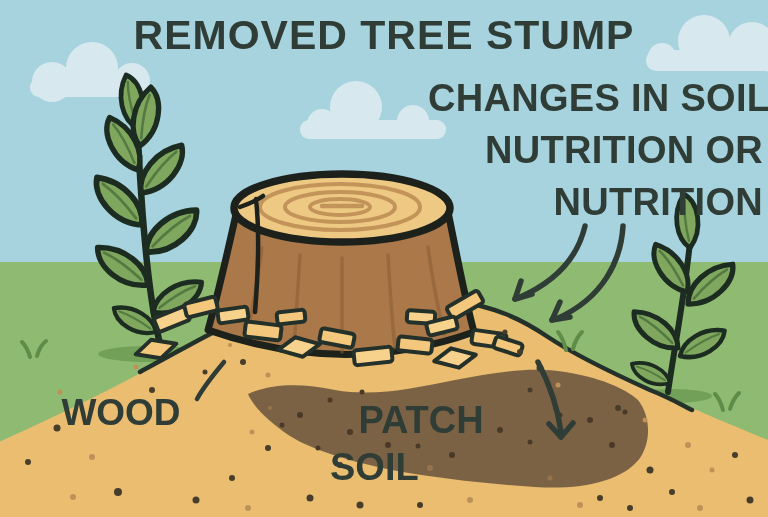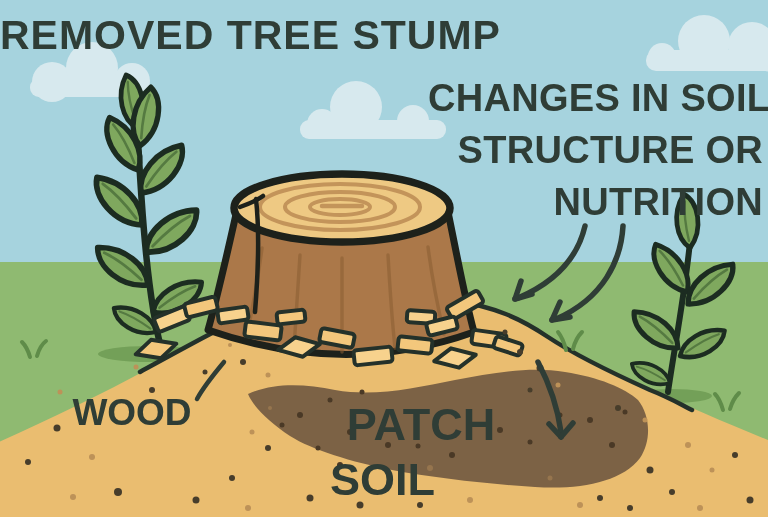--- a/index.html
+++ b/index.html
@@ -7,34 +7,34 @@
     position:relative;width:768px;height:517px;overflow:hidden;
     font-family:"Liberation Sans",sans-serif;
     background:var(--sky,#a6d3de);
   }
   .canvas svg{position:absolute;left:0;top:0;}
   .label{
     position:absolute;font-weight:bold;color:var(--ink,#2f3d36);
     white-space:nowrap;
   }
   .title{
-    top:12px;left:0;right:0;
+    top:12px;left:0;right:0;text-align:center;
     font-size:41px;letter-spacing:1px;
   }
   .changes{
     top:72px;left:428px;width:335px;text-align:right;
     font-size:38px;line-height:1.37;letter-spacing:.3px;
   }
   .wood{
-    top:393px;left:43px;width:178px;text-align:center;
+    top:393px;left:32px;width:178px;text-align:center;
     font-size:37px;line-height:1.1;
   }
   .patch{
     top:397px;left:330px;width:182px;
-    font-size:45px;line-height:1.23;
+    font-size:38px;line-height:1.23;
   }
   .patch .l1{text-align:center;}
   .patch .l2{text-align:left;padding-right:2px;}
 </style>
 </head>
 <body>
 
 <div class="canvas">
 
 <svg width="768" height="517" viewBox="0 0 768 517">
@@ -234,21 +234,21 @@
     <path d="M561,437 L549,424"></path>
         <path d="M561,437 L573,423"></path>
   </g>
   <path d="M224,362 C214,374 204,386 197,399" fill="none" stroke="var(--ink)" stroke-width="4.5" stroke-linecap="round"></path>
 </svg>
 
 <div class="label title">REMOVED TREE STUMP</div>
 
 <div class="label changes">
   <div>CHANGES IN SOIL</div>
-  <div>STRUCTURE OR</div>
+  <div>NUTRITION OR</div>
   <div>NUTRITION</div>
 </div>
 
 <div class="label wood">
   <div>WOOD</div>
 </div>
 
 <div class="label patch">
   <div class="l1">PATCH</div>
   <div class="l2">SOIL</div>

